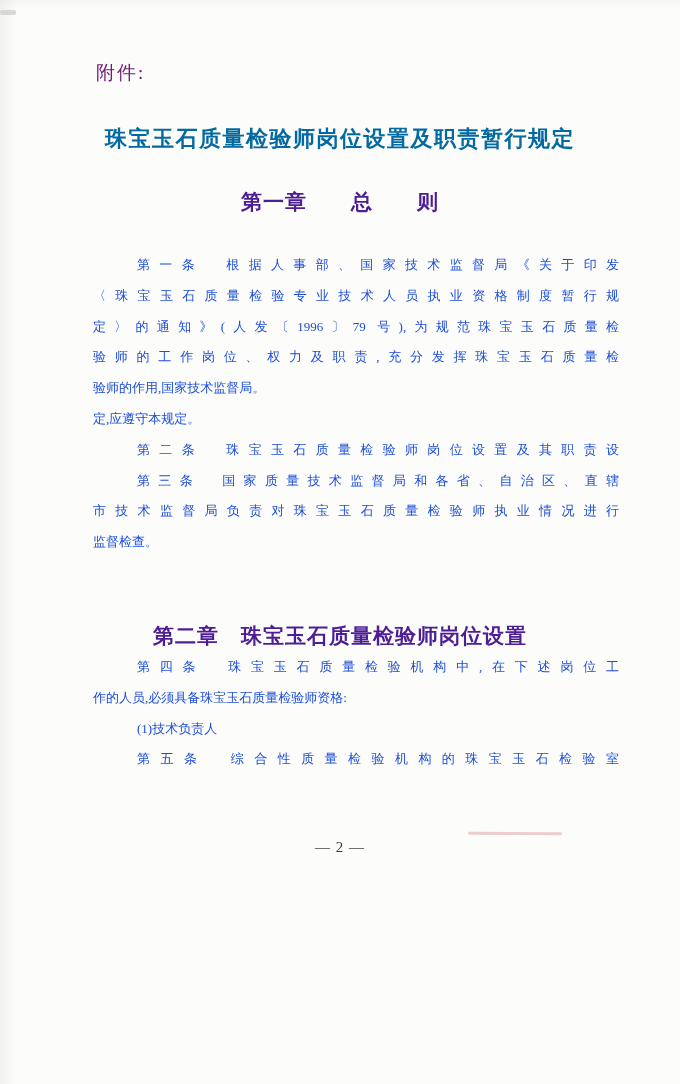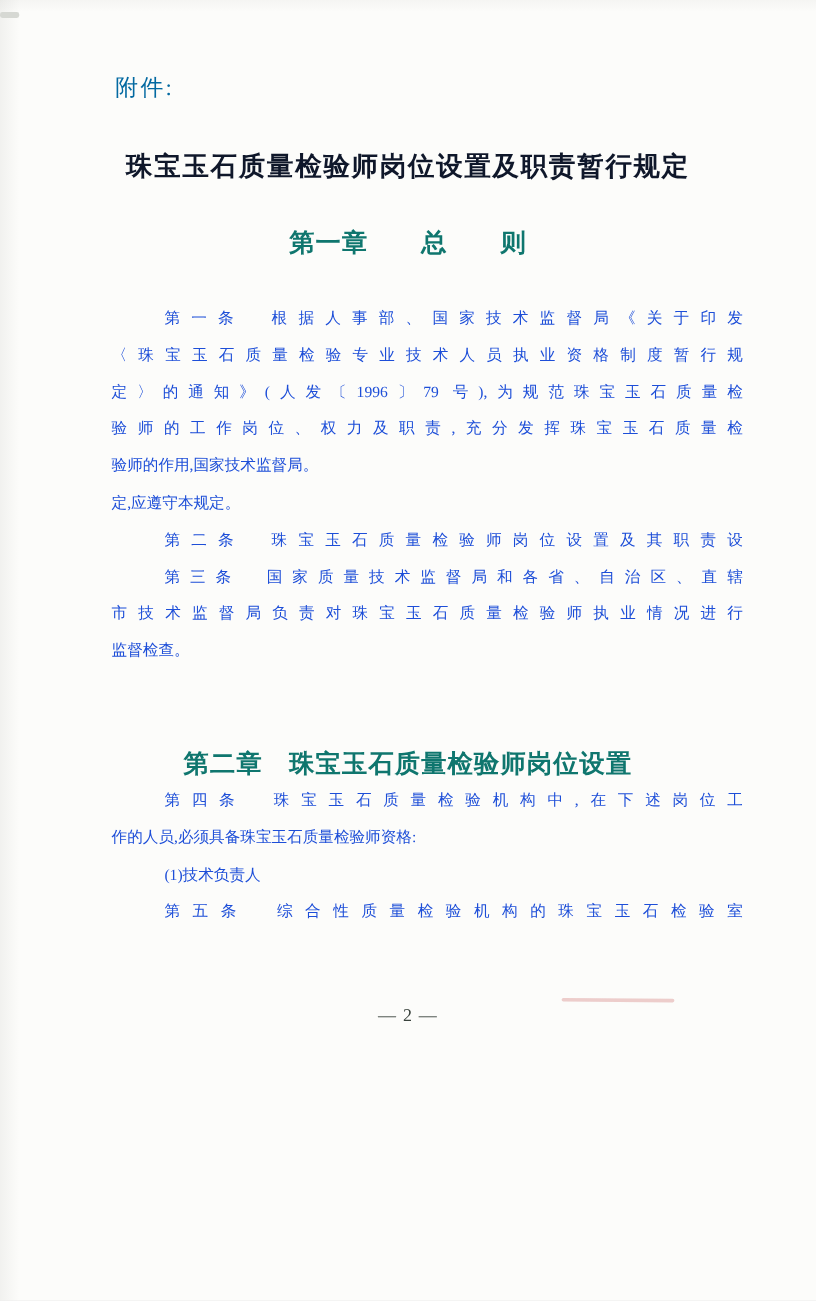--- a/index.html
+++ b/index.html
@@ -23,35 +23,35 @@
     position: absolute; left: 0; top: 10px; width: 16px; height: 5px;
     background: #d6d8d3; border-radius: 2px;
   }
   .red-artifact {
     position: absolute; left: 468px; top: 832px; width: 94px; height: 3px;
     background: rgba(198, 82, 82, 0.28); border-radius: 2px;
     transform: rotate(0.4deg);
   }
   .attachment {
     position: absolute; left: 96px; top: 60px;
-    font-size: 19px; letter-spacing: 2px; color: #0369a1;
+    font-size: 19px; letter-spacing: 2px; color: #701a75;
   }
   .doc-title {
     position: absolute; left: 0; top: 124px; width: 680px; margin: 0;
     text-align: center;
     font-family: "Liberation Sans", "DejaVu Sans", sans-serif;
     font-weight: 700; font-size: 22px; letter-spacing: 1.5px;
-    color: #0f172a;
+    color: #0369a1;
   }
   .chap-heading {
     position: absolute; left: 0; width: 680px; margin: 0;
     text-align: center;
     font-family: "Liberation Sans", "DejaVu Sans", sans-serif;
     font-weight: 700; font-size: 21px; letter-spacing: 1px;
-    color: #0f766e;
+    color: #4c1d95;
   }
   .ch1 { top: 188px; }
   .ch2 { top: 622px; }
   .body-block {
     position: absolute; left: 93px; width: 526px;
     font-size: 13px; color: #1d4ed8;
   }
   .b1 { top: 250px; }
   .b2 { top: 652px; }
   .ln { height: 30.8px; line-height: 30.8px; white-space: nowrap; }

